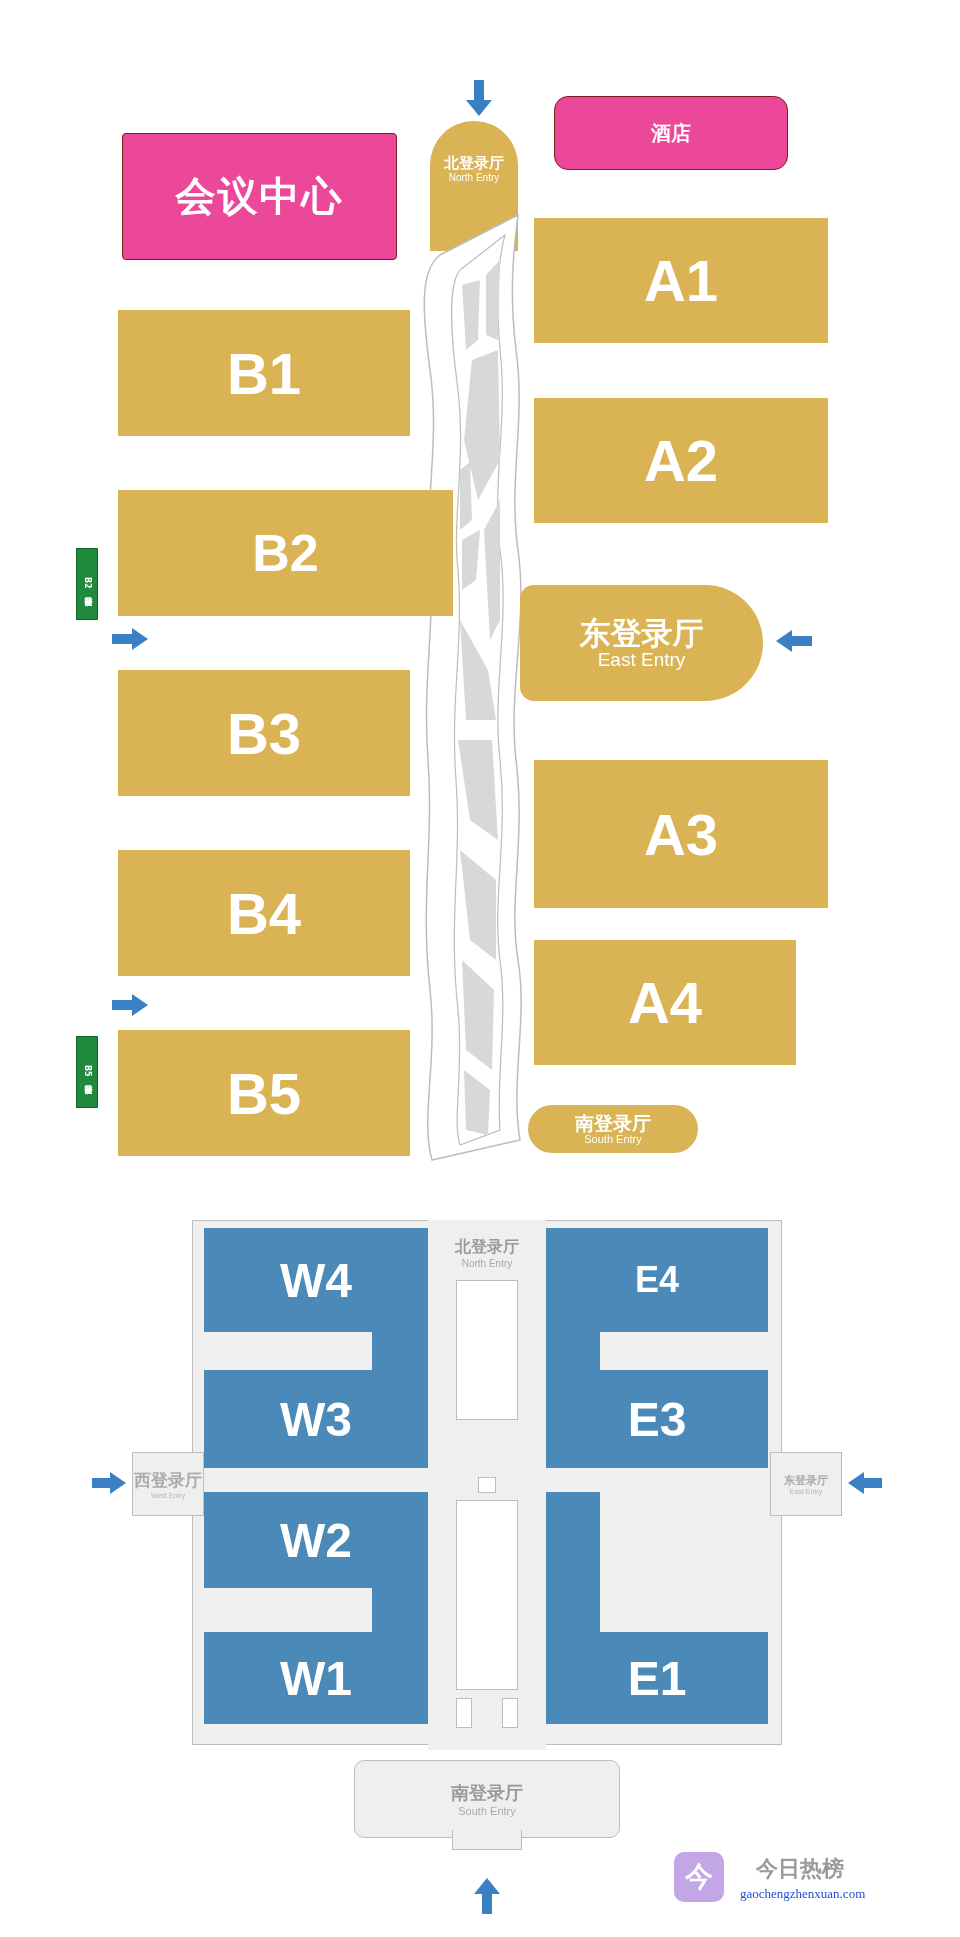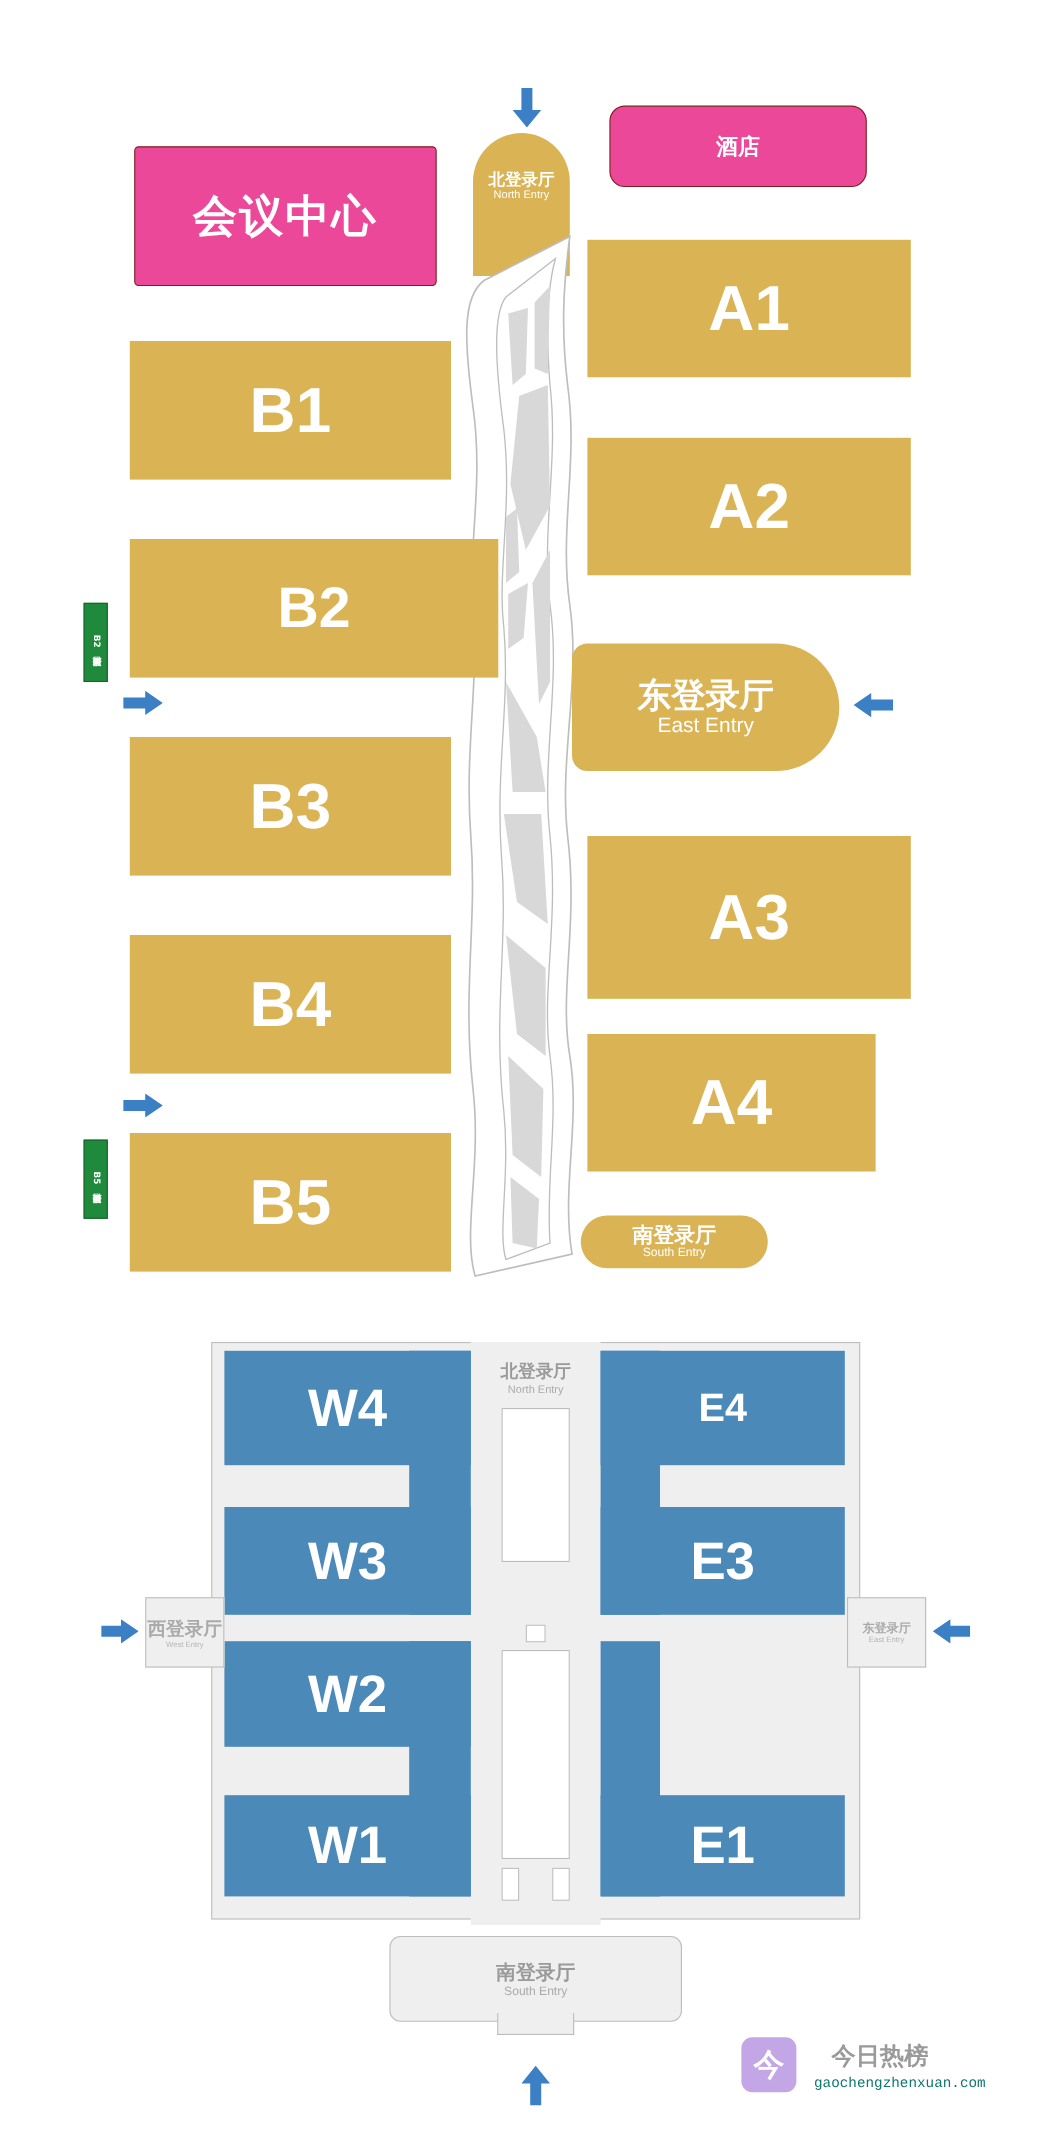--- a/index.html
+++ b/index.html
@@ -185,14 +185,14 @@
 
 <svg class="abs" style="left:474px;top:1878px;" width="26" height="36" viewBox="0 0 26 36">
   <path d="M8 36 V16 H0 L13 0 L26 16 H18 V36 Z" fill="#3b7fc4"></path>
 </svg>
 
 <div class="abs" style="left:674px;top:1852px;width:260px;height:56px;">
   <div class="abs center-flex" style="left:0;top:0;width:50px;height:50px;background:#c3a6e6;border-radius:10px;">
     <span style="color:#fff;font-size:28px;font-weight:bold;">今</span>
   </div>
   <span class="abs" style="left:66px;top:2px;font-size:22px;font-weight:bold;color:#9a9a9a;margin-left:16px;">今日热榜</span>
-  <span class="abs" style="left:66px;top:34px;font-size:13px;color:#0f766e;font-family:Liberation Mono, monospace;text-align:center;">gaochengzhenxuan.com</span>
+  <span class="abs" style="left:66px;top:34px;font-size:13px;color:#1d4ed8;font-family:Liberation Serif, serif;text-align:center;">gaochengzhenxuan.com</span>
 </div>
 
 </body></html>

